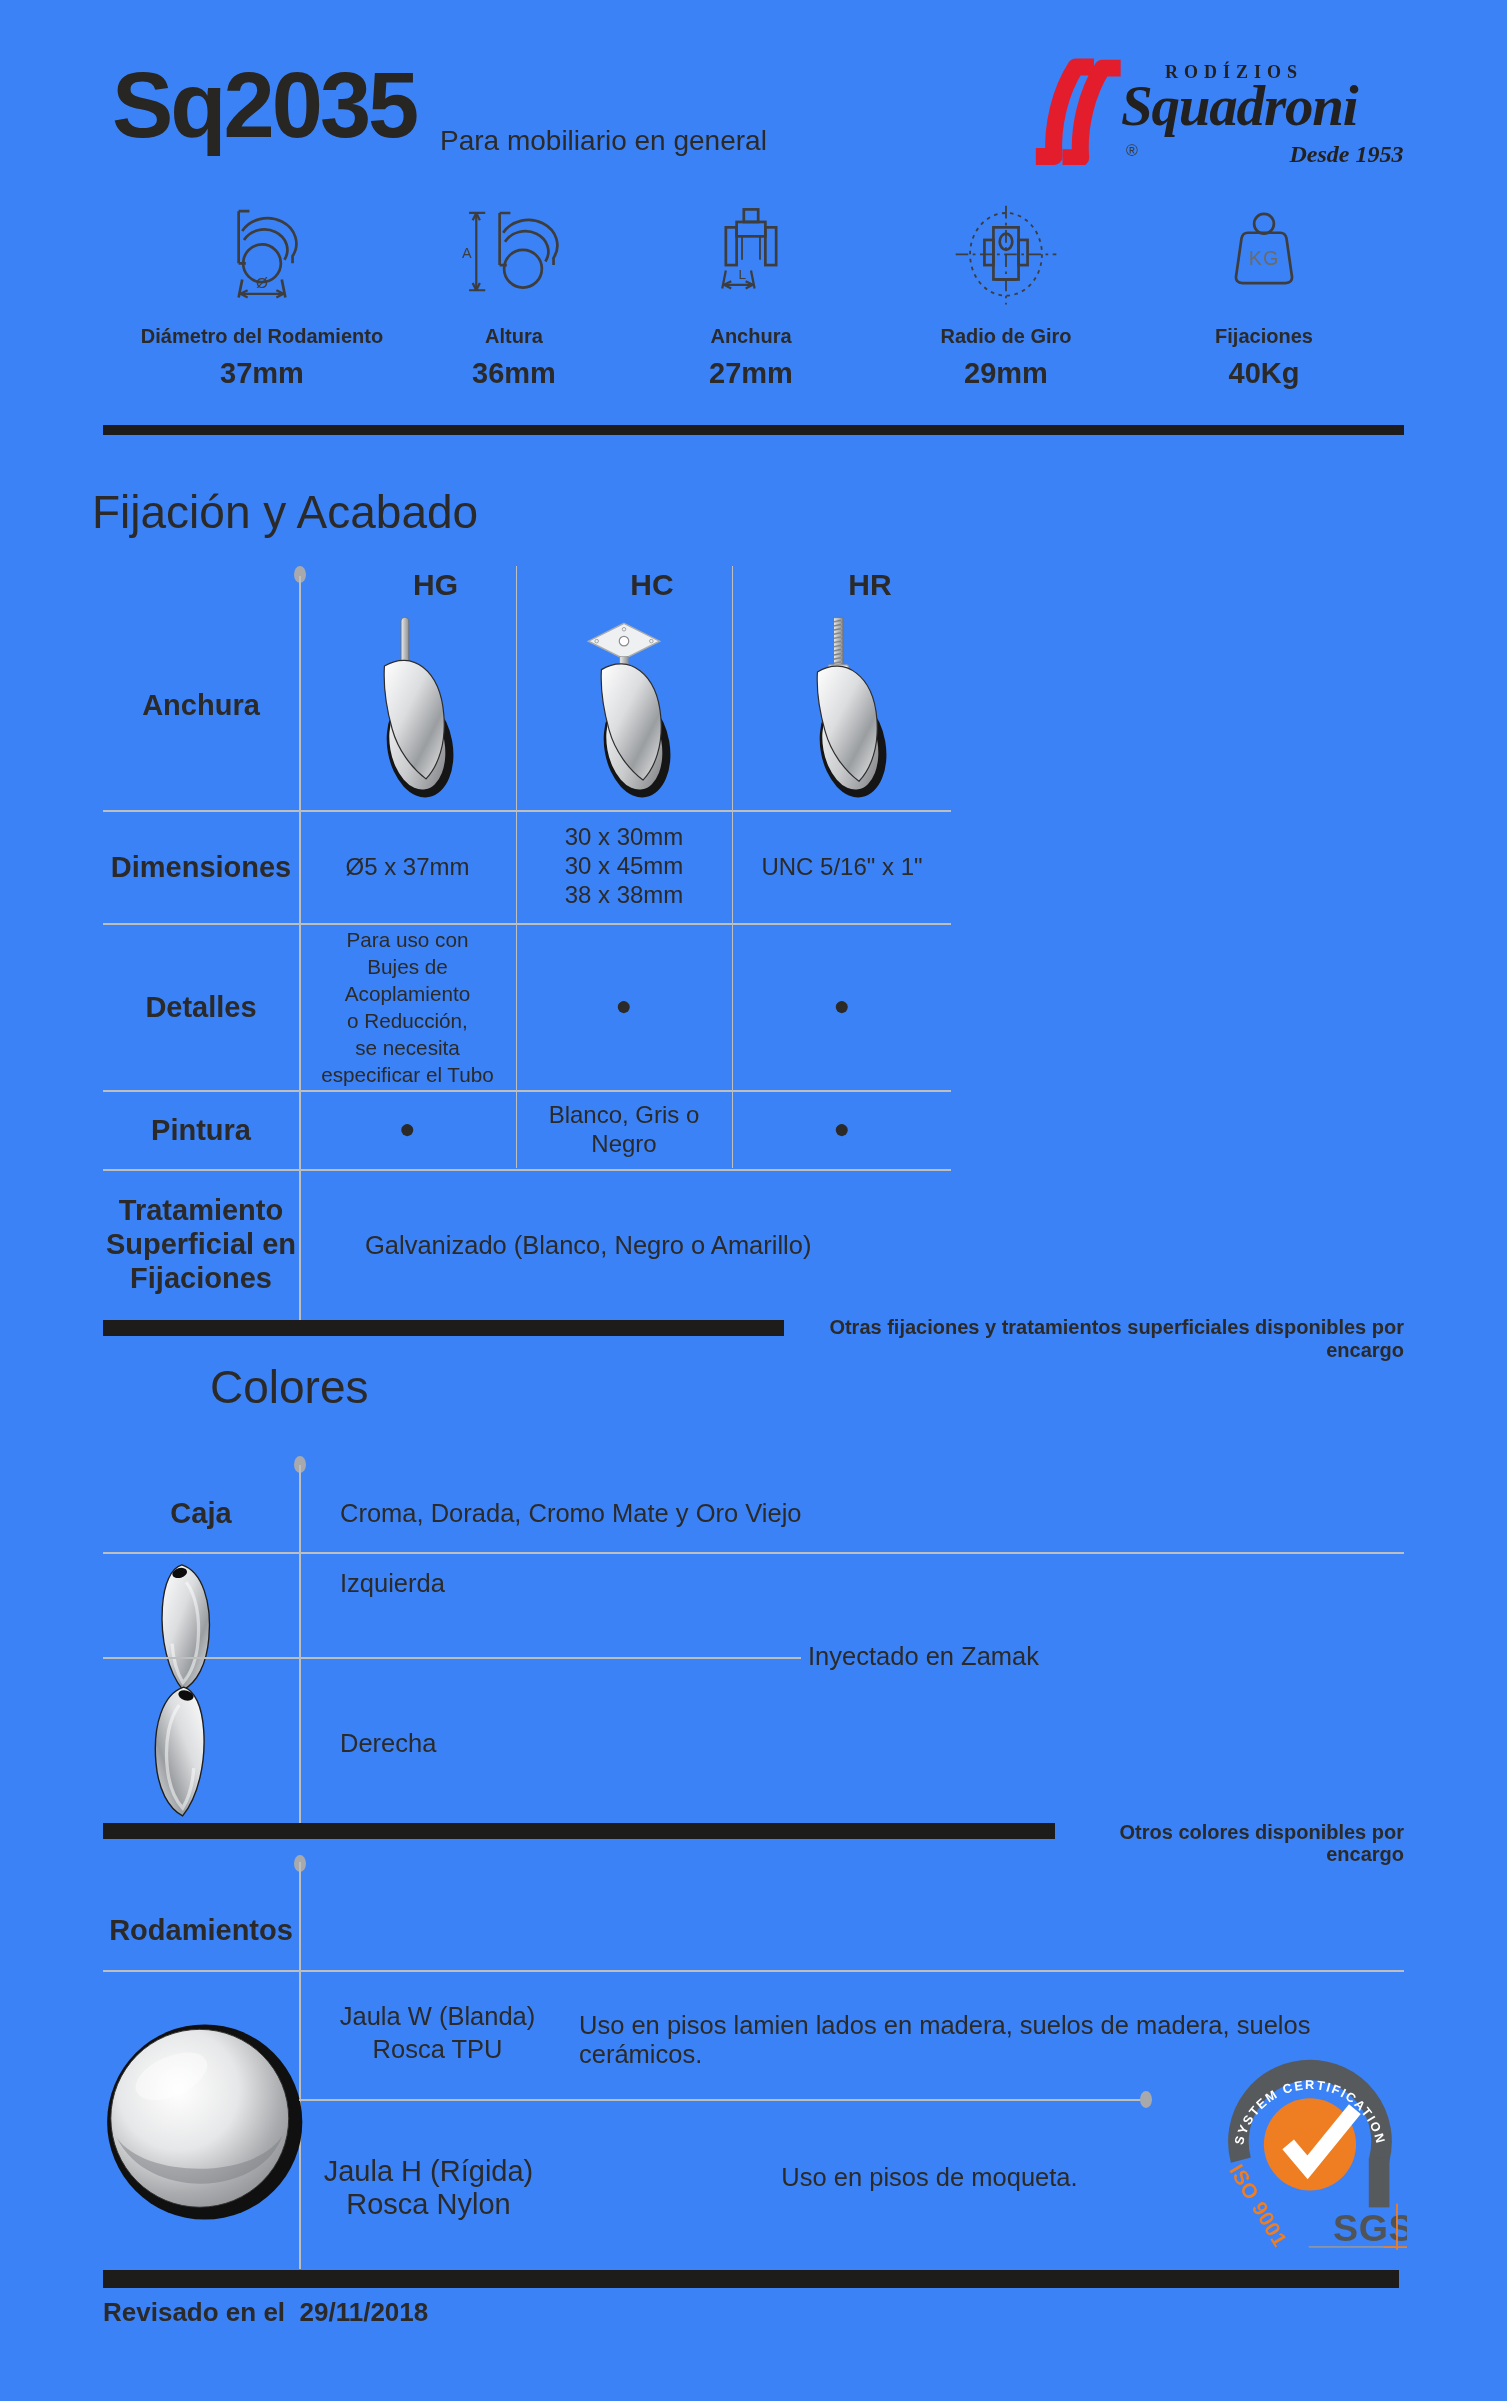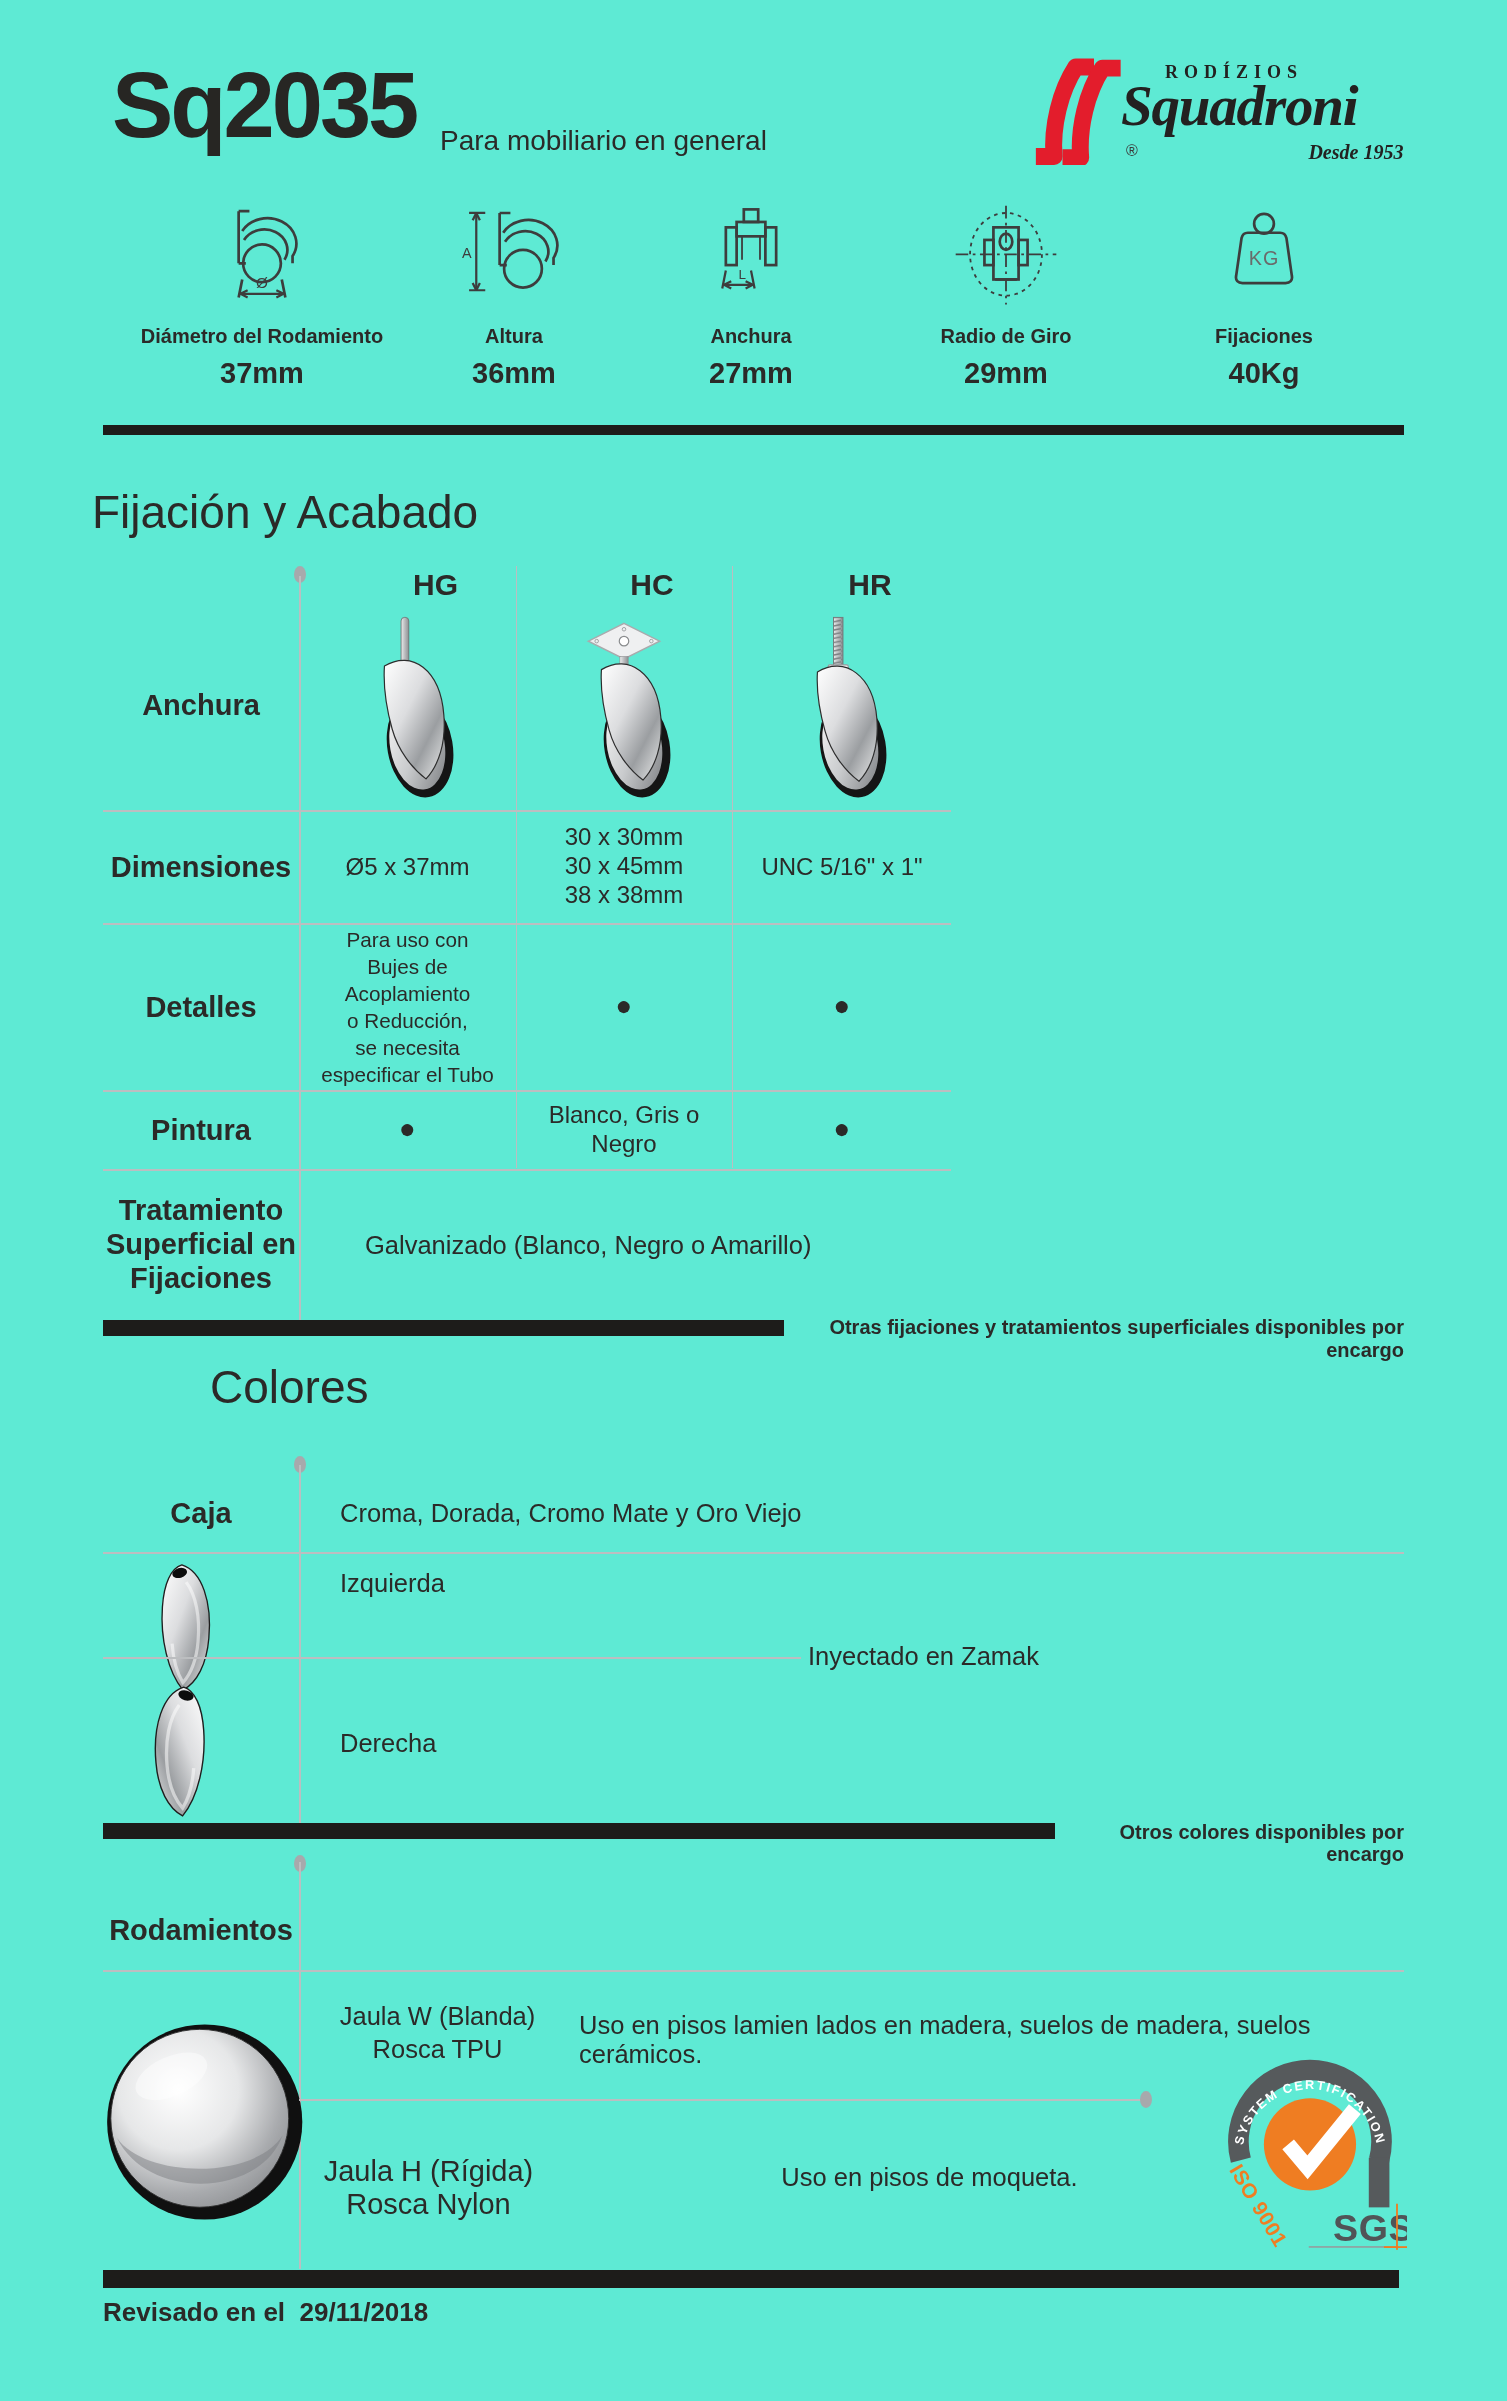--- a/index.html
+++ b/index.html
@@ -1,16 +1,16 @@
 <!DOCTYPE html>
 <html style="font-size:9.7px"><head>
 <meta charset="utf-8">
 <style>
   html,body{margin:0;padding:0;background:#fff;}
-  .page{position:relative;width:1507px;height:2401px;background:#5eead4;overflow:hidden;
+  .page{position:relative;width:1507px;height:2401px;background:#3b82f6;overflow:hidden;
         font-family:"Liberation Sans","DejaVu Sans",sans-serif;color:#2b2a28;}
   .abs{position:absolute;}
   .ctr{text-align:center;}
   .rgt{text-align:right;}
   .pl{white-space:pre-line;}
   .pw{white-space:pre-wrap;}
   .hline{background:#bcbec0;height:1.8px;}
   .vline{background:#bcbec0;width:1.8px;}
   .bar{background:#1d1c1a;}
   .dot{background:#a7a9ac;width:12px;height:17px;border-radius:50%;}
@@ -23,21 +23,21 @@
   .celldot{font-size:28px;}
   .note{font-size:20px;font-weight:bold;}
   .speclabel{font-size:20px;font-weight:bold;margin-top:6px;}
   .specvalue{font-size:29px;font-weight:bold;margin-top:8.5px;}
   .speccol{text-align:center;}
   .logo-rodizios{font-family:"Liberation Serif","DejaVu Serif",serif;font-weight:bold;
                  font-size:18px;letter-spacing:6px;color:#232120;}
   .logo-name{font-family:"Liberation Serif","DejaVu Serif",serif;font-style:italic;font-weight:bold;
              font-size:57px;color:#232120;letter-spacing:-1.2px;}
   .logo-since{font-family:"Liberation Serif","DejaVu Serif",serif;font-style:italic;font-weight:bold;
-              font-size:20px;color:#232120;}
+              font-size:24px;color:#232120;}
   .logo-reg{font-size:16px;color:#3a3a3a;}
   .footer-text{font-size:26px;font-weight:bold;}
   svg{display:block;}
 </style>
 </head>
 <body>
 
 <div class="page">
 
   <svg width="0" height="0" style="position:absolute" aria-hidden="true">

